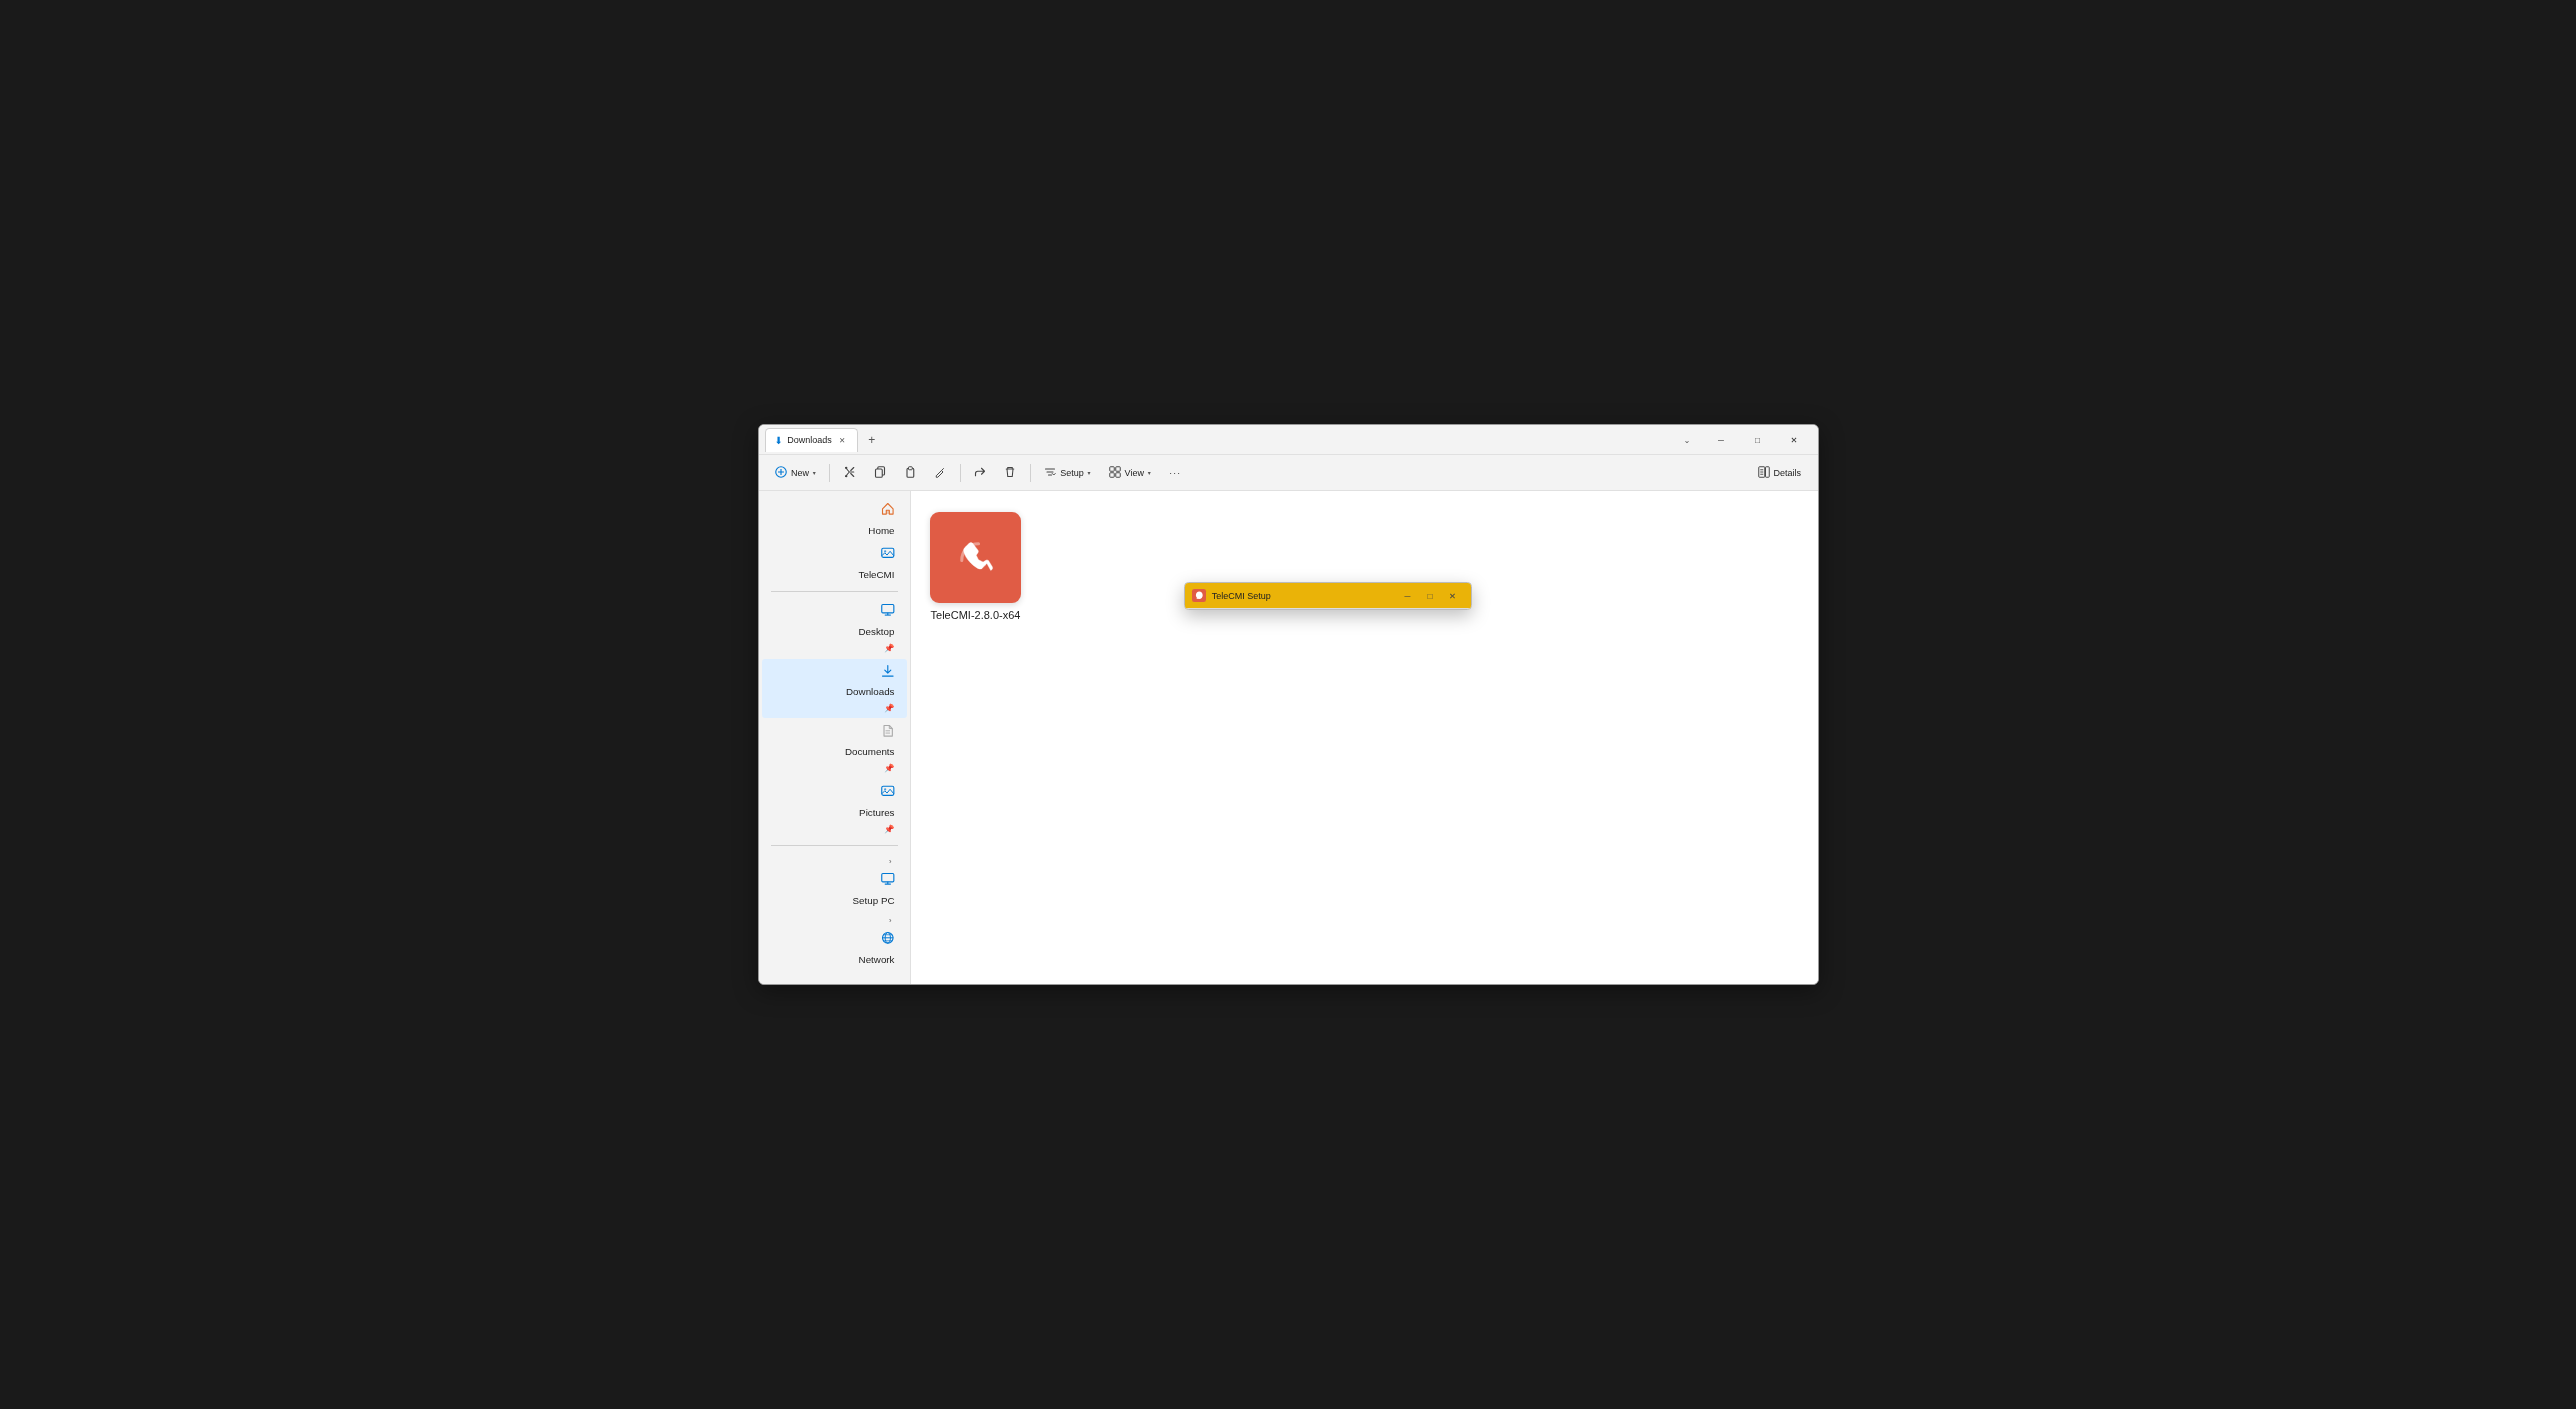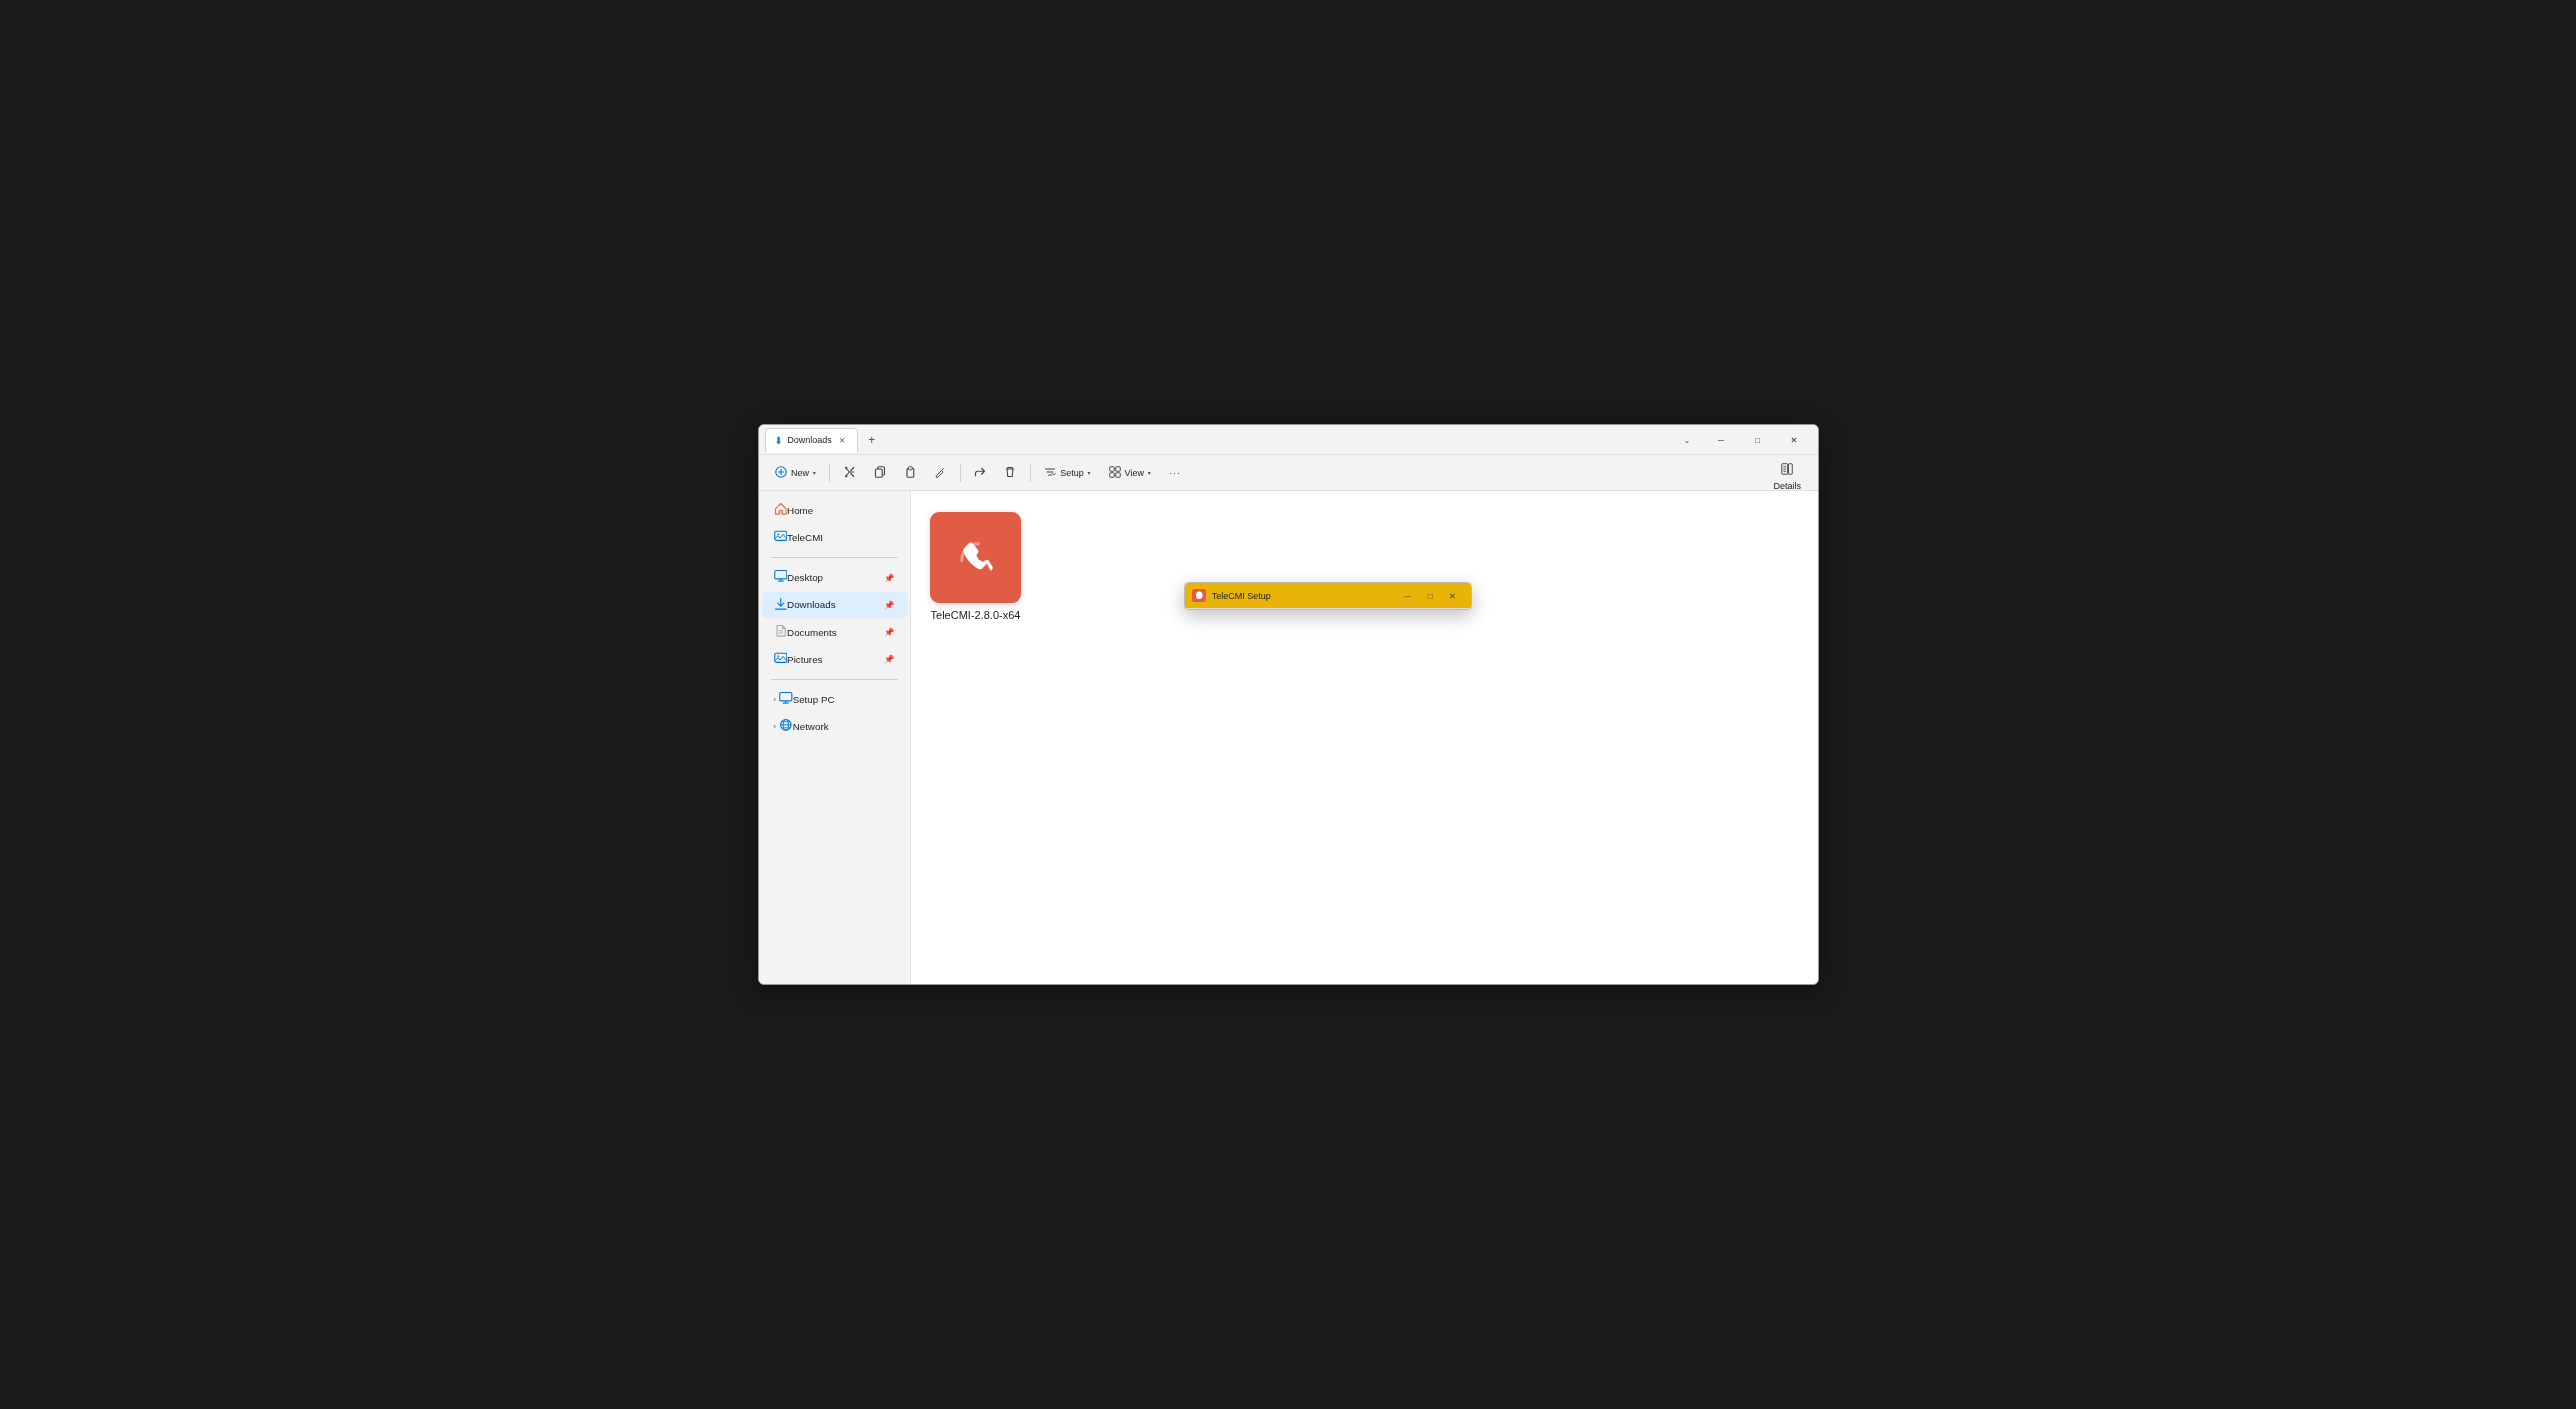--- a/index.html
+++ b/index.html
@@ -128,21 +128,20 @@
     .toolbar-details {
       display: flex;
       align-items: center;
       gap: 3.8px;
       padding: 3.8px 7.6px;
       border-radius: 3.8px;
       font-size: 9px;
       color: #222;
       cursor: pointer;
       height: 26px;
-      flex-direction: column;
     }
 
     
     .main-area {
       display: flex;
       flex: 1;
       overflow: hidden;
     }
 
     
@@ -151,28 +150,29 @@
       background: #f3f3f3;
       border-right: 0.8px solid #e0e0e0;
       padding: 6px 0;
       display: flex;
       flex-direction: column;
       overflow-y: auto;
       flex-shrink: 0;
     }
     .sidebar-item {
       display: flex;
-      align-items: center;
-      gap: 0;
+      align-items: flex-end;
+      gap: 6px;
       padding: 4.5px 12px;
       font-size: 9.8px;
       color: #222;
       cursor: pointer;
       border-radius: 3px;
       margin: 0.8px 3px;
+      flex-direction: column;
     }
     .sidebar-item.active { background: #ddeeff; }
     .sidebar-item .s-icon { font-size: 12px; }
     .sidebar-item .s-icon.home { color: #e07030; }
     .sidebar-item .s-icon.gallery { color: #0078d4; }
     .sidebar-item .s-icon.desktop { color: #0078d4; }
     .sidebar-item .s-icon.downloads { color: #0078d4; }
     .sidebar-item .s-icon.documents { color: #aaa; }
     .sidebar-item .s-icon.pictures { color: #0078d4; }
     .sidebar-item .s-icon.thispc { color: #0078d4; }

